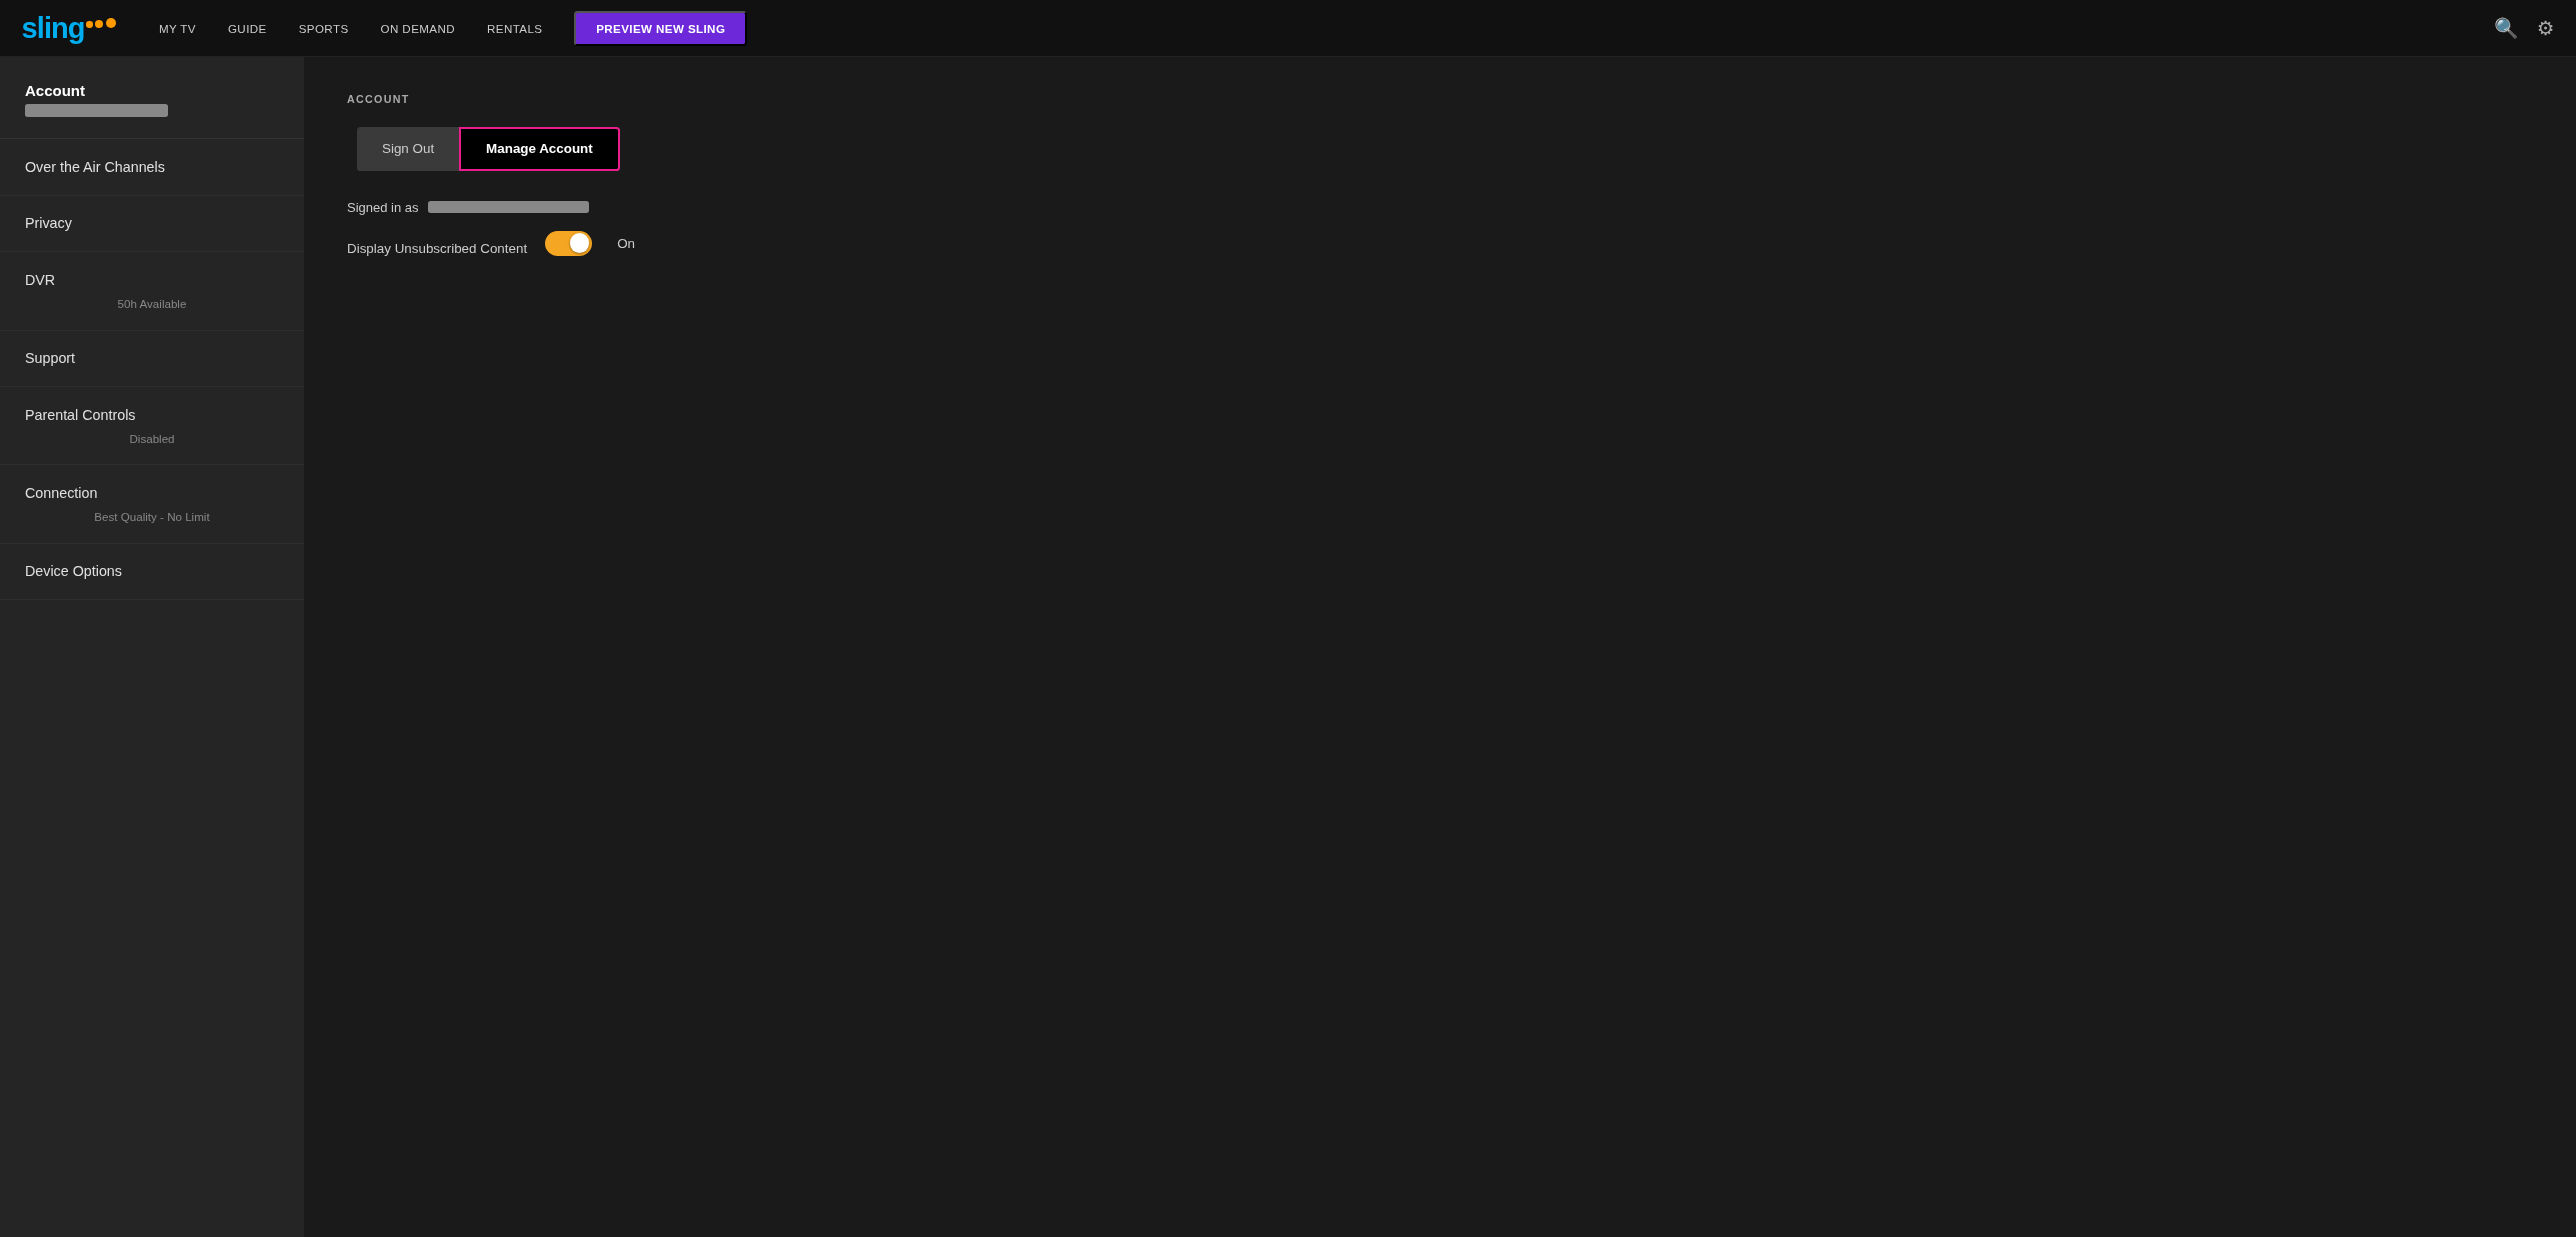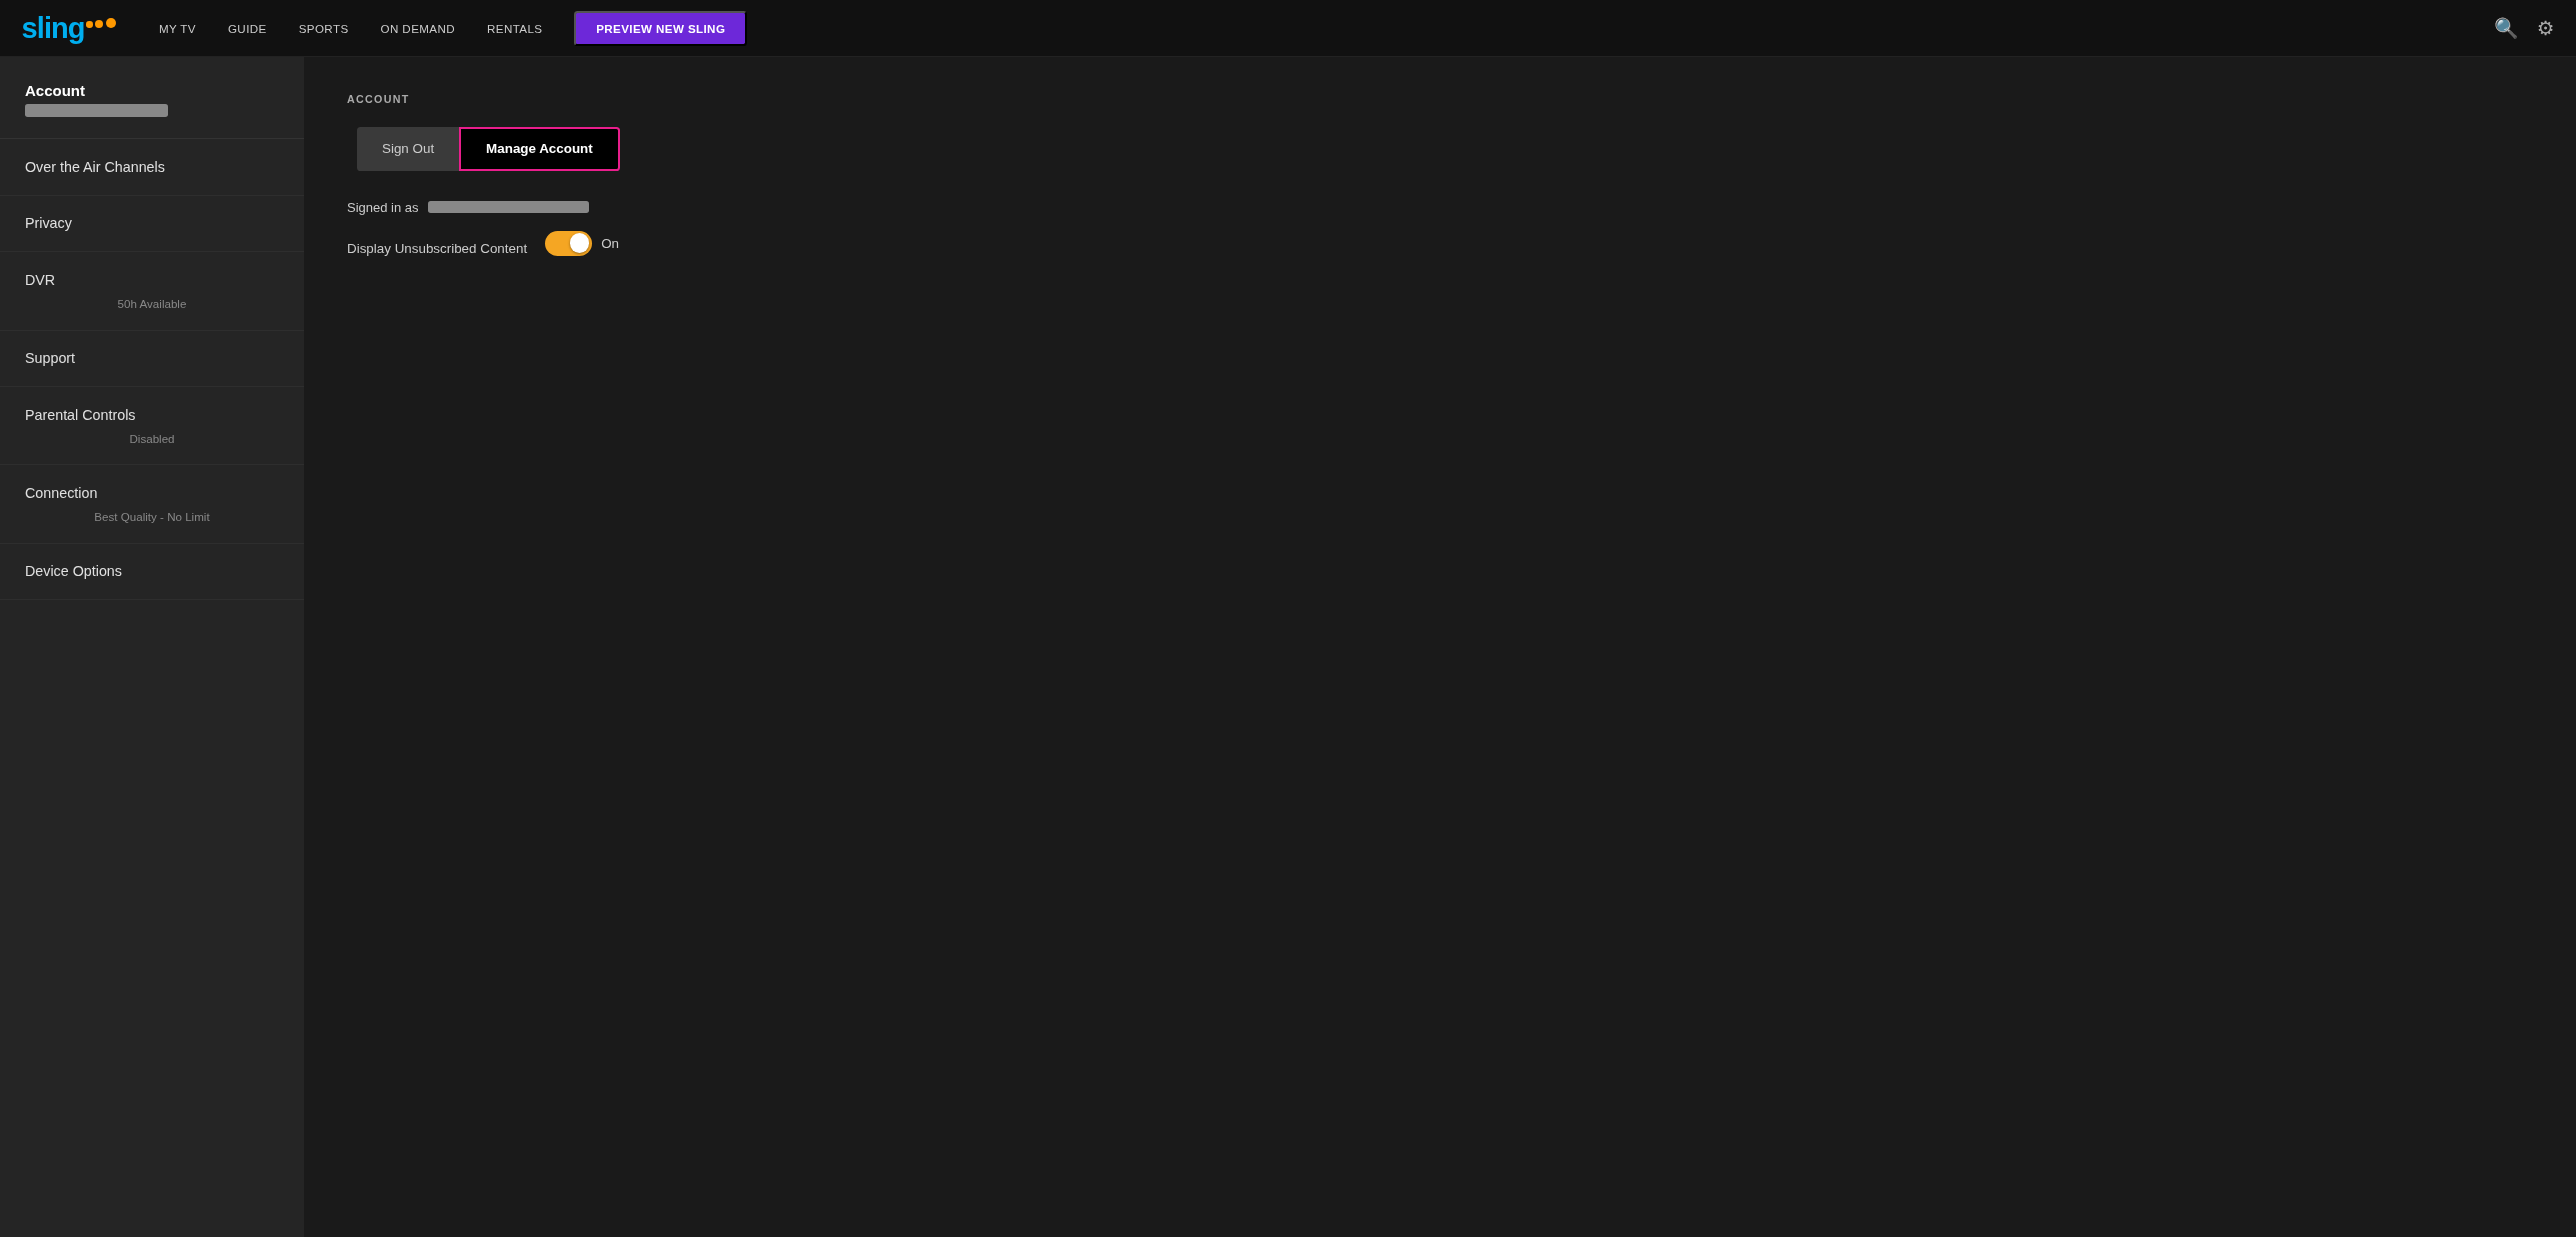--- a/index.html
+++ b/index.html
@@ -230,20 +230,21 @@
       top: 2.7px;
       width: 19.7px;
       height: 19.7px;
       background: #fff;
       border-radius: 50%;
       box-shadow: 0 0.9px 2.7px rgba(0,0,0,0.4);
     }
     .toggle-status {
       font-size: 13.4px;
       color: #ccc;
+      margin-left: 16px;
     }
   </style>
 </head>
 <body>
 
 <nav class="topnav">
   <div class="logo">
     <span class="logo-text">sling</span>
     <span class="logo-dots">
       <span class="logo-dot" style="width:6.3px;height:6.3px;"></span>

